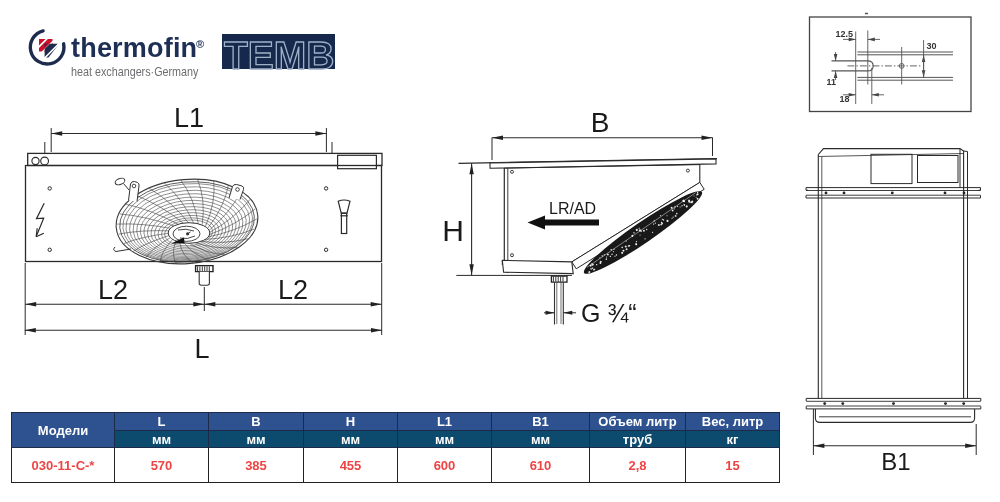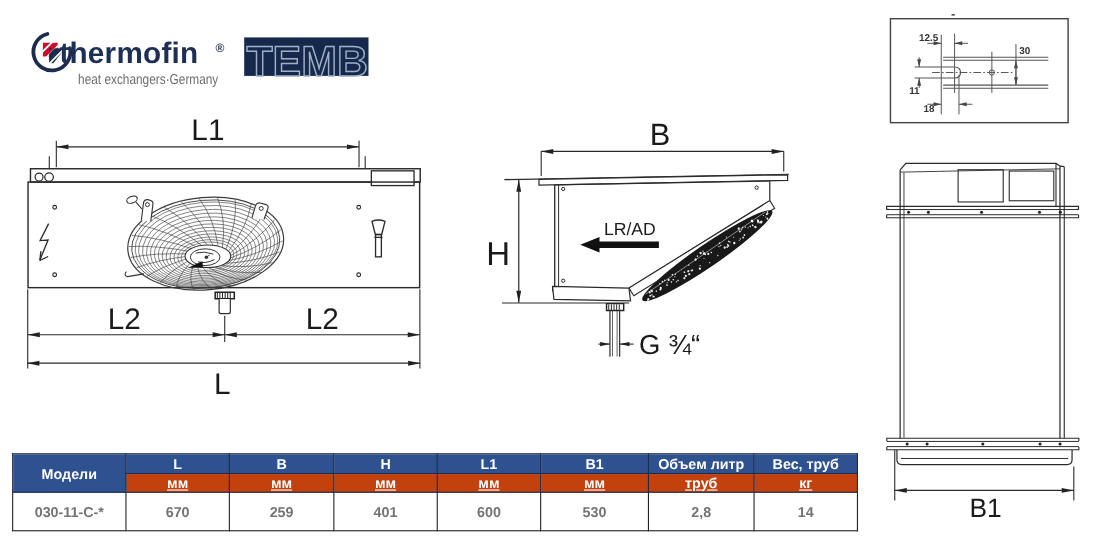--- a/index.html
+++ b/index.html
@@ -1,22 +1,22 @@
 <!DOCTYPE html>
 <html><head>
 <meta charset="utf-8">
 <style>
   html,body { margin:0; padding:0; background:#fff; }
   body { width:1000px; height:502px; position:relative; font-family:"Liberation Sans", sans-serif; overflow:hidden; }
   #draw { position:absolute; left:0; top:0; }
   .tbl { position:absolute; left:11px; top:412px; border-collapse:collapse; table-layout:fixed; }
   .tbl td { border:1px solid #1c2b4a; text-align:center; vertical-align:middle; padding:0; color:#fff; font-weight:bold; font-size:13px; }
   .h1 td { background:#2e5190; height:17px; }
-  .h2 td { background:#c2410c; height:16px;text-decoration:underline; }
-  .dr td { background:#fff; color:#737373; border:1.4px solid #222; height:34px; font-size:13px; }
+  .h2 td { background:#0c4a6e; height:16px; }
+  .dr td { background:#fff; color:#ef4444; border:1.4px solid #222; height:34px; font-size:13px; }
 </style>
 </head>
 <body>
 <svg id="draw" width="1000" height="502" viewBox="0 0 1000 502">
 <rect x="27.7" y="153.4" width="354.3" height="12.1" fill="none" stroke="#2a2a2a" stroke-width="1.3"></rect>
 <rect x="337.6" y="155.3" width="38.8" height="13.4" fill="#fff" stroke="#2a2a2a" stroke-width="1.2"></rect>
 <circle cx="35.5" cy="161" r="3.6" fill="none" stroke="#2a2a2a" stroke-width="1.1"></circle>
 <circle cx="44.6" cy="161" r="3.9" fill="none" stroke="#2a2a2a" stroke-width="1.1"></circle>
 <rect x="25.5" y="165.5" width="356" height="96" fill="none" stroke="#2a2a2a" stroke-width="1.3"></rect>
 <circle cx="49.7" cy="188.4" r="1.7" fill="none" stroke="#2a2a2a" stroke-width="1"></circle>
@@ -325,21 +325,21 @@
     <polygon points="50,20 64.6,20 14.599999999999994,70 0,70" fill="#c9102c"></polygon>
     <polygon points="66.9,20 73.3,20 23.299999999999997,70 16.900000000000006,70" fill="#c9102c"></polygon>
     <polygon points="75.4,20 79.5,20 29.5,70 25.400000000000006,70" fill="#c9102c"></polygon>
   </g>
   <g clip-path="url(#nc)">
     <polygon points="64,20 71.3,20 21.299999999999997,70 14,70" fill="#1d2b4d"></polygon>
     <polygon points="73.6,20 81.5,20 31.5,70 23.599999999999994,70" fill="#1d2b4d"></polygon>
     <polygon points="83.8,20 93,20 43,70 33.8,70" fill="#1d2b4d"></polygon>
   </g>
 </svg>
-<div style="position:absolute;left:54px;top:35px;color:#1d2f55;font-size:27px;font-weight:bold;letter-spacing:0.2px;line-height:1;">thermofin</div>
+<div style="position:absolute;left:71px;top:35px;color:#1d2f55;font-size:27px;font-weight:bold;letter-spacing:0.2px;line-height:1;">thermofin</div>
 <div style="position:absolute;left:196px;top:38px;color:#1d2f55;font-size:11px;font-weight:bold;">®</div>
 <div style="position:absolute;left:71px;top:64px;color:#6e6e72;font-size:13px;transform:scaleX(0.828);transform-origin:0 0;white-space:nowrap;">heat exchangers·Germany</div>
 
 <div style="position:absolute;left:222px;top:34px;width:113px;height:35px;background:#16294d;"></div>
 <svg style="position:absolute;left:218px;top:30px;" width="125" height="46" viewBox="0 0 125 46">
   <text x="6" y="39" font-family="Liberation Sans, sans-serif" font-size="39" font-weight="bold" fill="#16294d" stroke="#9db0c6" stroke-width="1.3">TEMB</text>
 </svg>
 
 <table class="tbl">
   <colgroup>
@@ -354,35 +354,35 @@
   </colgroup>
   <tbody>
       <tr class="h1">
     <td rowspan="2" style="background:#2e5190;">Модели</td>
     <td>L</td>
         <td>B</td>
         <td>H</td>
         <td>L1</td>
         <td>B1</td>
         <td>Объем литр</td>
-        <td>Вес, труб</td>
+        <td>Вес, литр</td>
   </tr>
   <tr class="h2">
     <td>мм</td>
         <td>мм</td>
         <td>мм</td>
         <td>мм</td>
         <td>мм</td>
         <td>труб</td>
         <td>кг</td>
   </tr>
   <tr class="dr">
     <td>030-11-C-*</td>
-        <td>670</td>
-        <td>259</td>
-        <td>401</td>
+        <td>570</td>
+        <td>385</td>
+        <td>455</td>
         <td>600</td>
-        <td>530</td>
+        <td>610</td>
         <td>2,8</td>
-        <td>14</td>
+        <td>15</td>
   </tr>
 </tbody>
   </table>
 
 </body></html>

